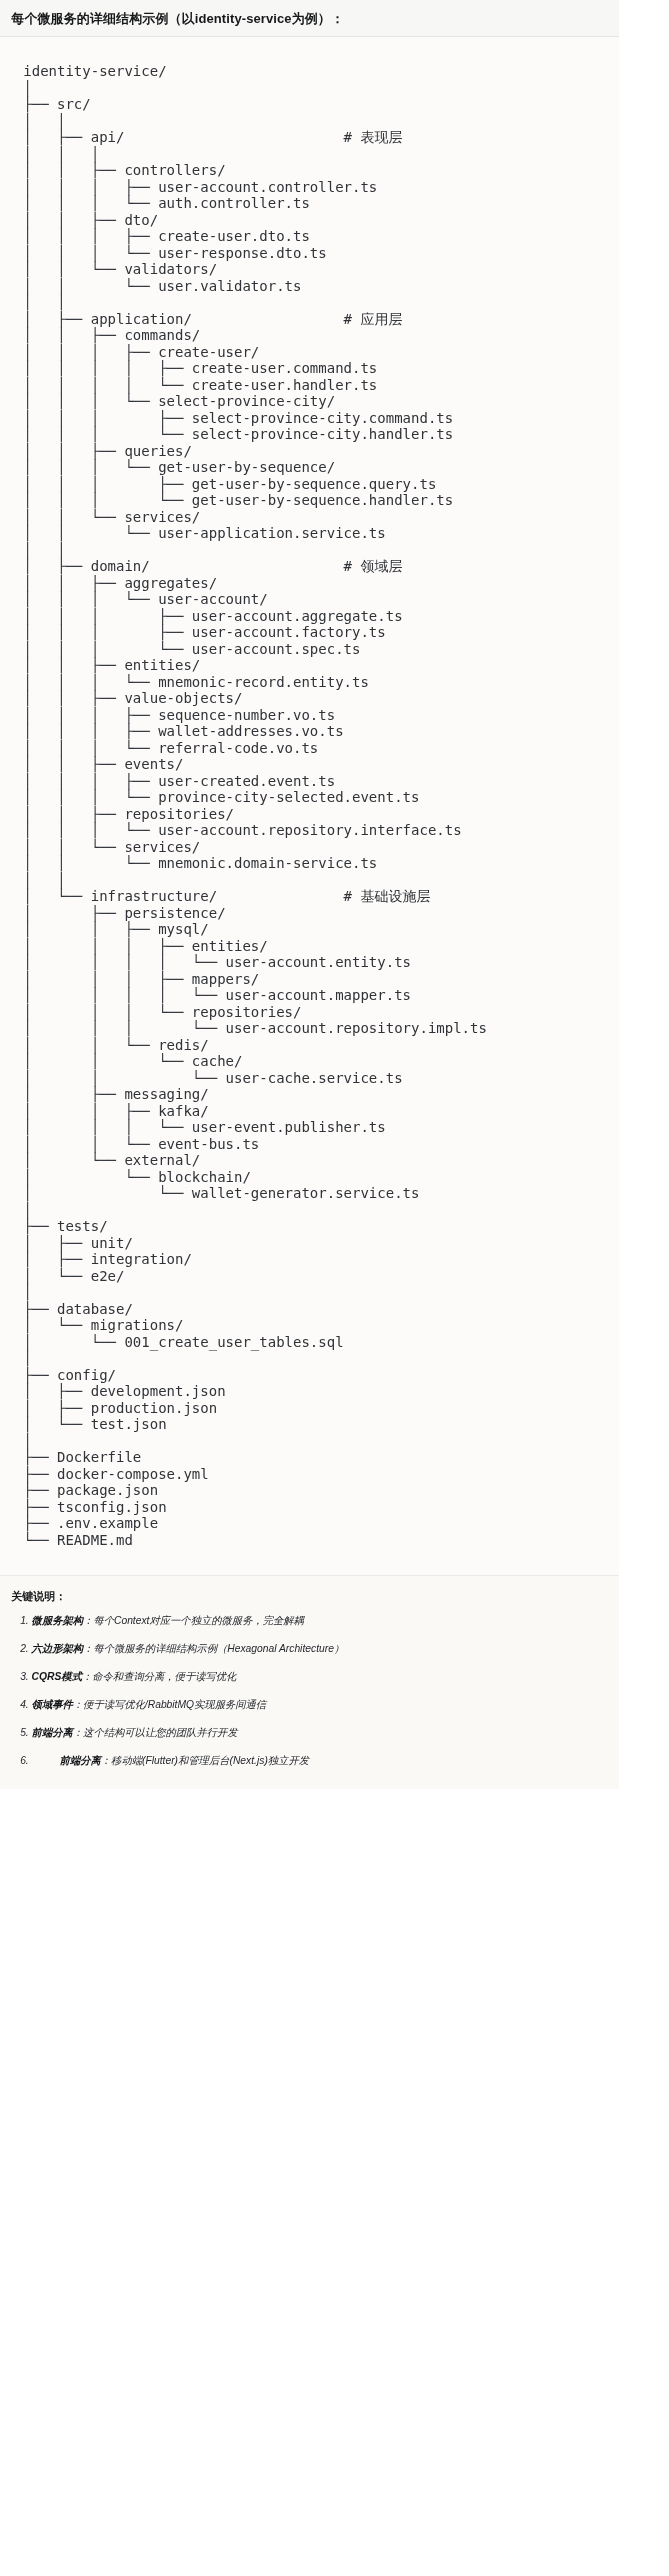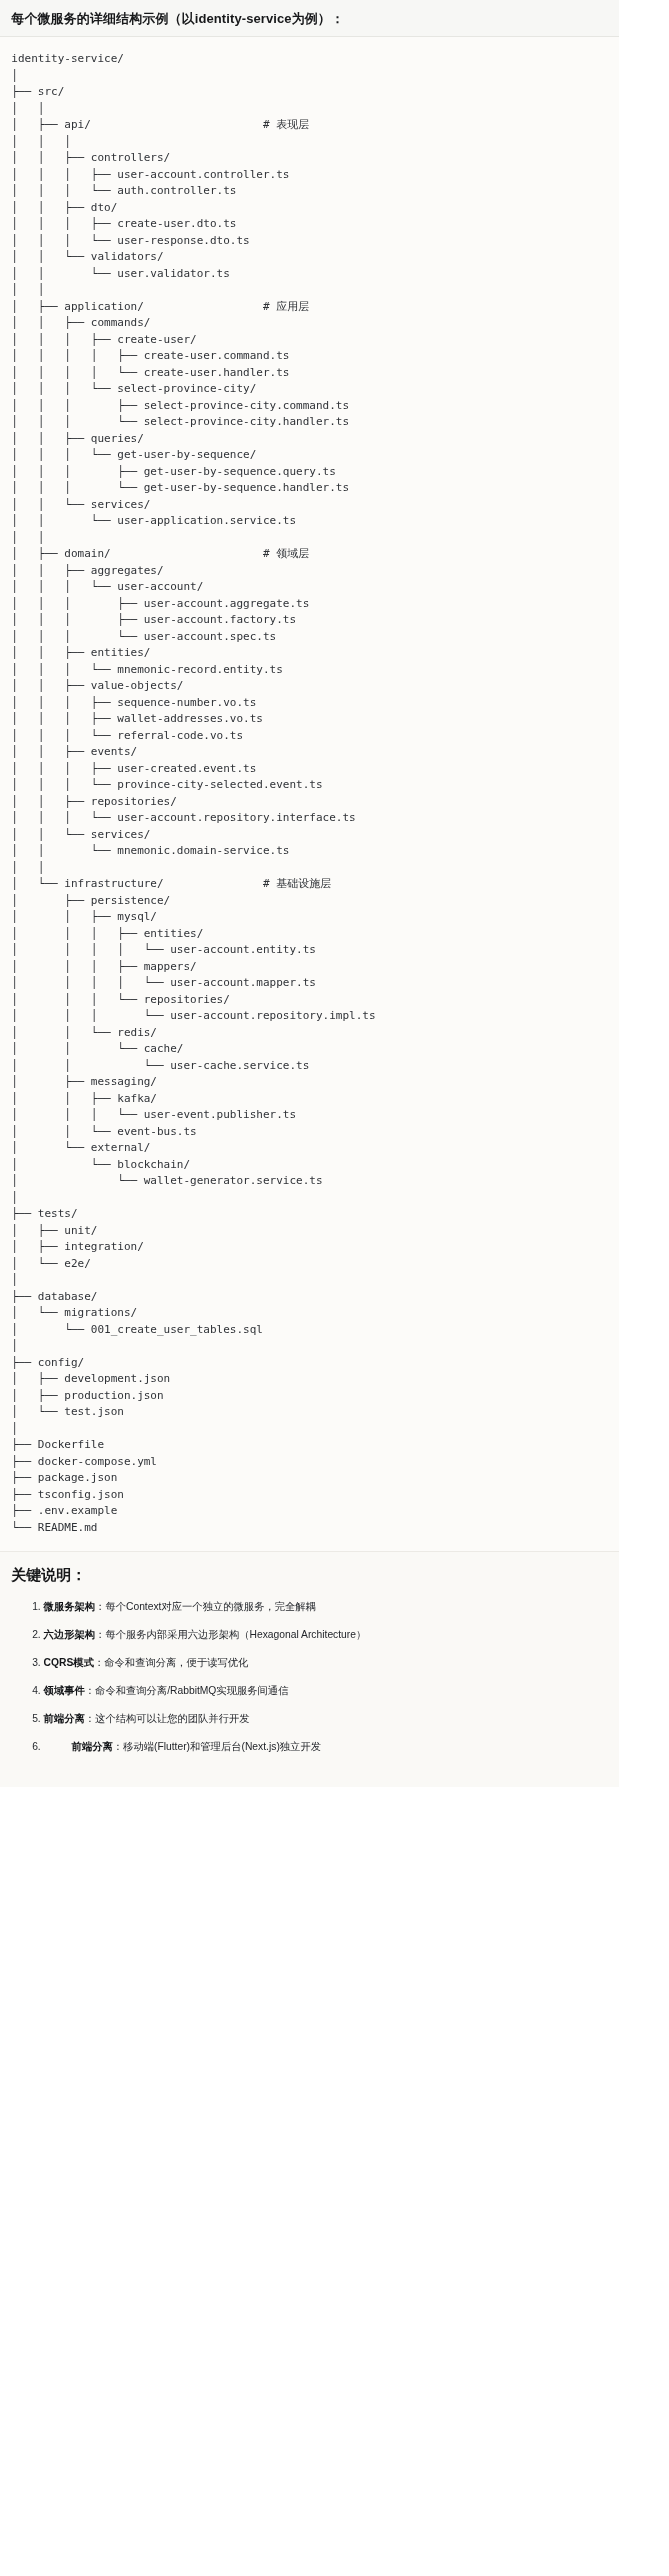--- a/index.html
+++ b/index.html
@@ -36,47 +36,48 @@
   }
 
   
   .tree-block {
     background: #fcfbf9;
     padding: 13.8px 11.3px 15px 11.3px;
     box-sizing: border-box;
     border-bottom: 0.6px solid #eceae5;
   }
   pre.tree {
-    margin: 0;
+    margin: 12px;
     font-family: "DejaVu Sans Mono", "Liberation Mono", monospace;
-    font-size: 11px;
+    font-size: 14px;
     line-height: 16.5px;
     color: #2f3237;
     white-space: pre;
     letter-spacing: 0px;
     tab-size: 4;
   }
 
   
   .notes {
     padding: 12.5px 11.3px 16.3px 11.3px;
     box-sizing: border-box;
     background: #faf9f6;
   }
   .notes-title {
-    font-size: 15px;
+    font-size: 11px;
     font-weight: bold;
     color: #17181a;
     margin: 0 0 11.3px 0;
     line-height: 1.3;
   }
   ol.note-list {
-    margin: 16px;
+    margin: 4px;
     padding: 0 0 0 16.3px;
     list-style: decimal;
+    font-style: italic;
   }
   ol.note-list > li {
     font-size: 10.3px;
     line-height: 1.45;
     color: #1f2328;
     margin-bottom: 13px;
   }
   ol.note-list > li:last-child { margin-bottom: 0; padding-left: 28px; }
   .note-term {
     font-weight: bold;
@@ -194,27 +195,27 @@
 └── README.md</pre>
   </div>
 
   <div class="notes">
     <h2 class="notes-title">关键说明：</h2>
     <ol class="note-list">
       <li>
         <span class="note-term">微服务架构</span><span class="note-sep">：</span><span class="note-desc">每个Context对应一个独立的微服务，完全解耦</span>
       </li>
       <li>
-        <span class="note-term">六边形架构</span><span class="note-sep">：</span><span class="note-desc">每个服务内部采用六边形架构（Hexagonal Architecture）</span>
+        <span class="note-term">六边形架构</span><span class="note-sep">：</span><span class="note-desc">每个微服务的详细结构示例（Hexagonal Architecture）</span>
       </li>
       <li>
         <span class="note-term">CQRS模式</span><span class="note-sep">：</span><span class="note-desc">命令和查询分离，便于读写优化</span>
       </li>
       <li>
-        <span class="note-term">领域事件</span><span class="note-sep">：</span><span class="note-desc">命令和查询分离/RabbitMQ实现服务间通信</span>
+        <span class="note-term">领域事件</span><span class="note-sep">：</span><span class="note-desc">便于读写优化/RabbitMQ实现服务间通信</span>
       </li>
       <li>
         <span class="note-term">前端分离</span><span class="note-sep">：</span><span class="note-desc">这个结构可以让您的团队并行开发</span>
       </li>
       <li>
         <span class="note-term">前端分离</span><span class="note-sep">：</span><span class="note-desc">移动端(Flutter)和管理后台(Next.js)独立开发</span>
       </li>
     </ol>
   </div>
 

